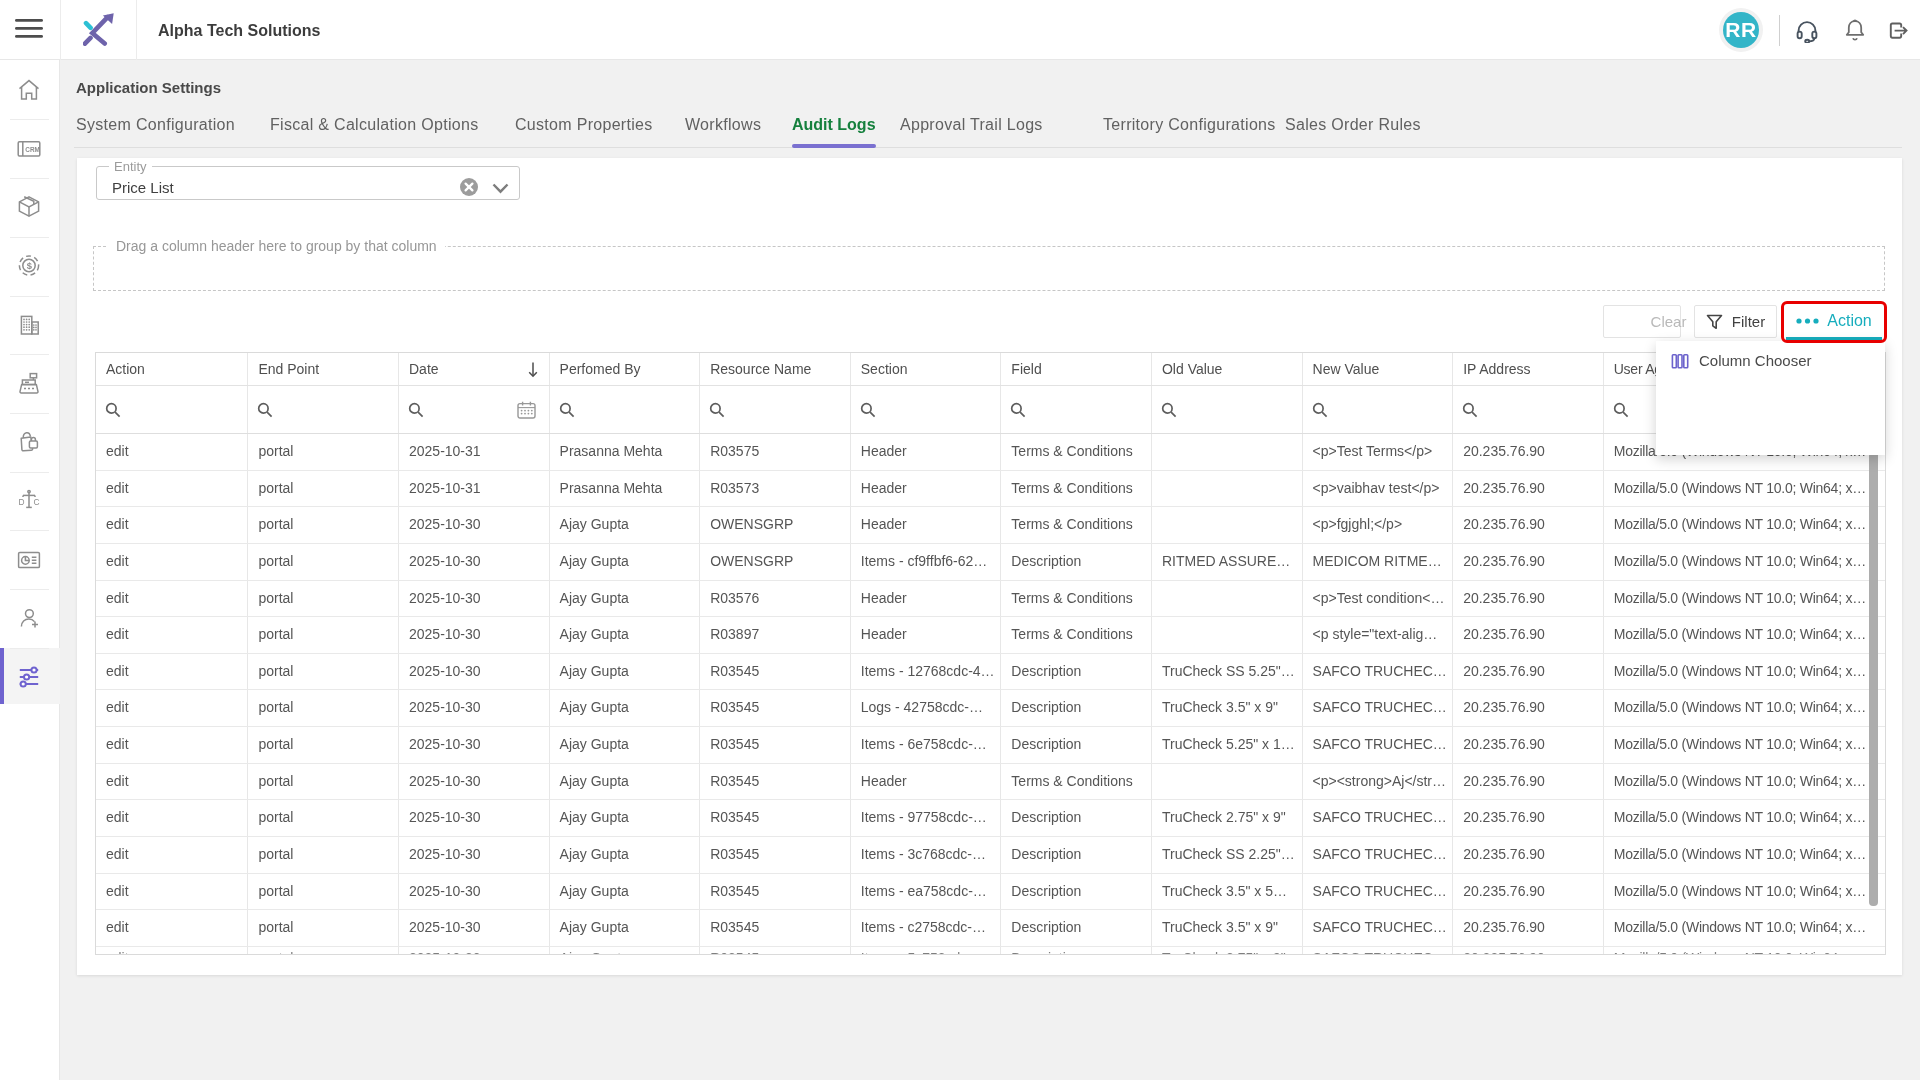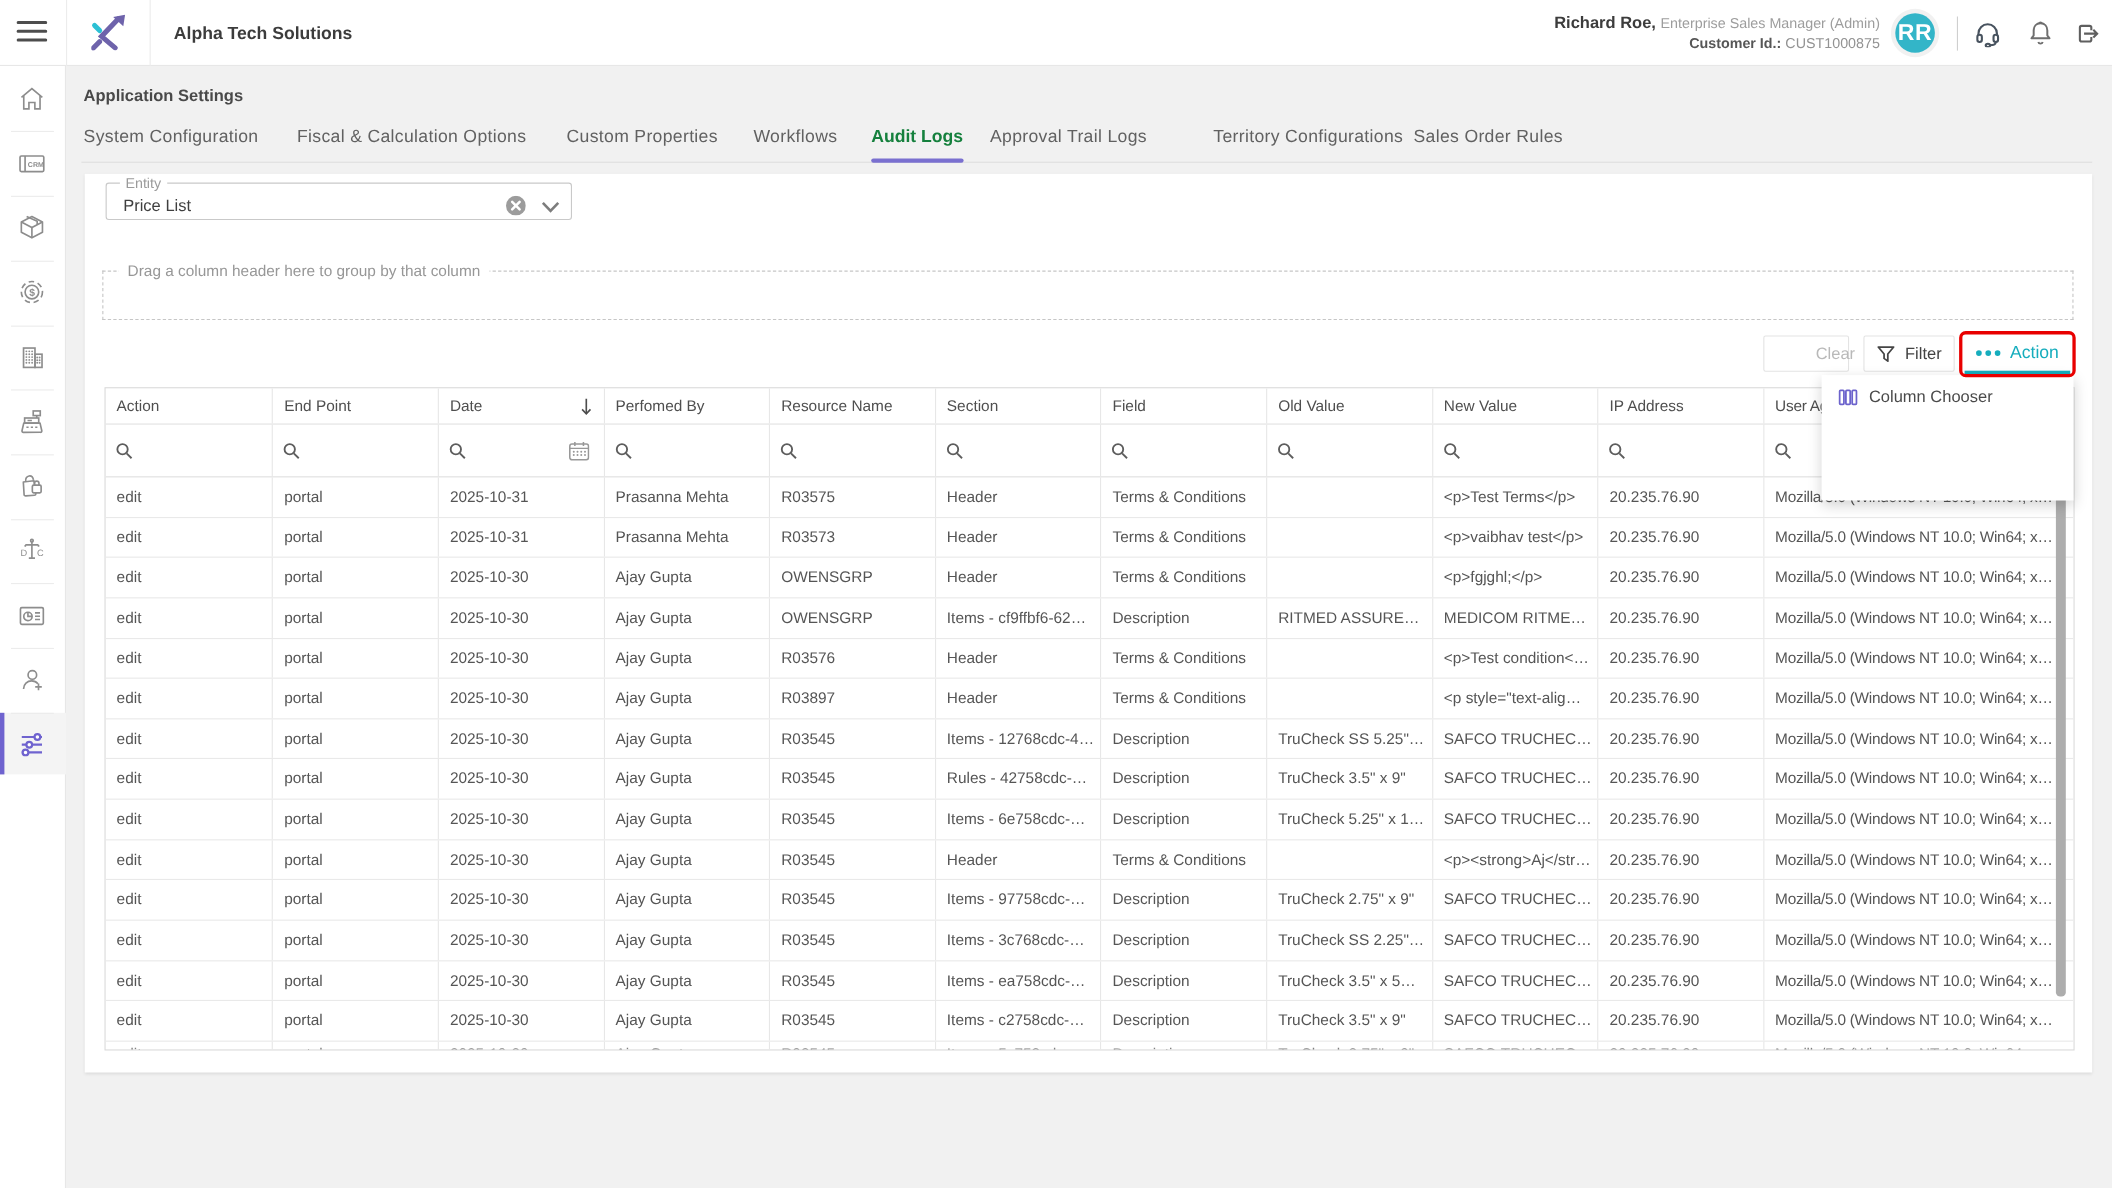--- a/index.html
+++ b/index.html
@@ -107,24 +107,20 @@
   </svg>
   <div id="logobox">
     <svg class="abs" style="left:22px;top:13px" width="32" height="33" viewBox="0 0 32 33">
       <line x1="3" y1="10.1" x2="7.6" y2="14.8" stroke="#2cc0d4" stroke-width="4.6" stroke-linecap="round"></line>
       <line x1="1.9" y1="30.7" x2="7.5" y2="24.9" stroke="#6e63ab" stroke-width="4.6" stroke-linecap="round"></line>
       <path d="M21.7,30.5 L9.3,20.1 L24.4,4.3" fill="none" stroke="#6e63ab" stroke-width="4.6" stroke-linecap="round" stroke-linejoin="miter"></path>
       <polygon points="19.9,2.4 30.7,0.3 29.1,10.9" fill="#6e63ab"></polygon>
     </svg>
   </div>
   <div id="apptitle">Alpha Tech Solutions</div>
-  <div id="userblock">
-    <div class="l1">Richard Roe, <span>Enterprise Sales Manager (Admin)</span></div>
-    <div class="l2">Customer Id.: <span>CUST1000875</span></div>
-  </div>
   <div id="avatar">RR</div>
   <div id="hdiv"></div>
   <svg class="abs" style="left:1795px;top:19px" width="24" height="24" viewBox="0 0 24 24" fill="none" stroke="#48535f" stroke-width="1.9">
     <path d="M3.6,13.6 v-2.1 a8.4,8.4 0 0 1 16.8,0 v2.1"></path>
     <rect x="2.6" y="12.6" width="4.1" height="6.6" rx="2"></rect>
     <rect x="17.3" y="12.6" width="4.1" height="6.6" rx="2"></rect>
     <path d="M19.3,19.2 c0,2.3 -2.5,3 -5.2,3"></path>
     <ellipse cx="12.2" cy="22.2" rx="2" ry="1.5"></ellipse>
   </svg>
   <svg class="abs" style="left:1843px;top:18px" width="24" height="25" viewBox="0 0 24 25" fill="none" stroke="#6e6e6e" stroke-width="1.8">
@@ -481,21 +477,21 @@
       <div class="td c8">SAFCO TRUCHEC…</div>
       <div class="td c9">20.235.76.90</div>
       <div class="td c10">Mozilla/5.0 (Windows NT 10.0; Win64; x…</div>
     </div>
   <div class="tr">
       <div class="td c0">edit</div>
       <div class="td c1">portal</div>
       <div class="td c2">2025-10-30</div>
       <div class="td c3">Ajay Gupta</div>
       <div class="td c4">R03545</div>
-      <div class="td c5">Rules - 42758cdc-…</div>
+      <div class="td c5">Logs - 42758cdc-…</div>
       <div class="td c6">Description</div>
       <div class="td c7">TruCheck 3.5" x 9"</div>
       <div class="td c8">SAFCO TRUCHEC…</div>
       <div class="td c9">20.235.76.90</div>
       <div class="td c10">Mozilla/5.0 (Windows NT 10.0; Win64; x…</div>
     </div>
   <div class="tr">
       <div class="td c0">edit</div>
       <div class="td c1">portal</div>
       <div class="td c2">2025-10-30</div>

